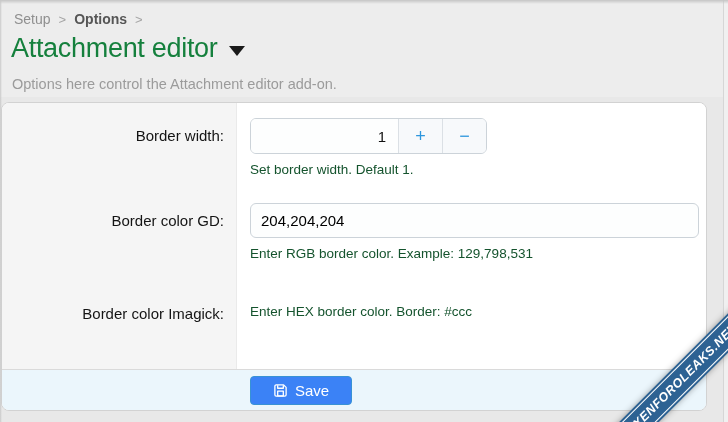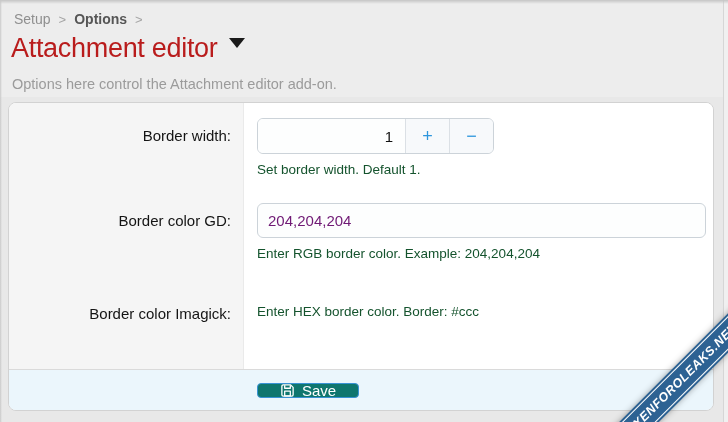--- a/index.html
+++ b/index.html
@@ -21,60 +21,60 @@
     background:#f0f0f0; border-left:1px solid #d6d6d6; z-index:25; }
 
   
   .header { position:absolute; top:0; left:0; right:0; height:108px;
     background:#ededed; border-bottom:5px solid #14b8a6; }
   .breadcrumb { position:absolute; top:11px; left:14px; font-size:14px; color:#9a9a9a; }
   .breadcrumb a { text-decoration:none; color:#8f8f8f; cursor:pointer; }
   .breadcrumb a.current { color:#565656; font-weight:bold; }
   .crumb-sep { color:#a5a5a5; margin:0 8px; font-size:13px; }
   .page-title { position:absolute; top:33px; left:11px; font-size:27px;
-    font-weight:400; color:#b91c1c; letter-spacing:-0.3px; display:flex; }
+    font-weight:400; color:#15803d; letter-spacing:-0.3px; display:flex; align-items:center; }
   .title-arrow { display:inline-block; width:0; height:0;
     border-left:8px solid transparent; border-right:8px solid transparent;
     border-top:10px solid #1a1a1a; margin-left:11px; margin-top:5px; cursor:pointer; }
   .page-desc { position:absolute; top:76px; left:12px; font-size:14.5px; color:#9b9b9b; }
 
   
   .content { position:absolute; top:97px; left:0; right:0; bottom:0; background:#e8e8e8; }
 
   
-  .panel { position:absolute; top:5px; left:8px; width:706px; height:309px;
+  .panel { position:absolute; top:5px; left:1px; width:706px; height:309px;
     background:#ffffff; border:1px solid #d2d2d2; border-radius:8px; overflow:hidden; }
   .form-row { display:flex; }
   .row-1 { height:85px; } .row-2 { height:93px; } .row-3 { height:88px; }
   .cell-label { width:235px; flex:0 0 235px; background:#f5f5f5;
     border-right:1px solid #eaeaea; text-align:right;
     padding:24px 12px 0 8px; font-size:15px; color:#141414; }
   .cell-control { flex:1; padding:15px 7px 0 13px; background:#fff; }
   .hint { margin-top:8px; font-size:13.5px; color:#14532d; }
 
   
   .text-input { width:100%; height:35px; border:1px solid #ccd3d9; border-radius:6px;
     background:#fdfefe; font-family:"Liberation Sans",sans-serif; font-size:15px;
-    color:#701a75; padding:7px 10px; outline:none; }
+    color:#000000; padding:7px 10px; outline:none; }
 
   
   .stepper { display:inline-flex; width:237px; height:36px;
     border:1px solid #ccd3d9; border-radius:6px; overflow:hidden; background:#fbfcfd; }
   .stepper-value { width:147px; border:none; outline:none; background:#fdfefe;
     text-align:right; padding-right:12px; font-family:"Liberation Sans",sans-serif;
     font-size:15px; color:#111; }
   .stepper-btn { width:45px; border:none; border-left:1px solid #dbe0e5;
     background:#f7f9fb; color:#2e96dd; font-size:18px; font-weight:400;
     cursor:pointer; line-height:1; font-family:"Liberation Sans",sans-serif; }
 
   
   .panel-footer { height:42px; background:#ebf6fc; border-top:1px solid #dadada;
     display:flex; align-items:center; padding-left:248px; }
   .save-button { display:inline-flex; align-items:center; gap:7px;
-    height:15px; padding:0 22px; background:#0f766e; color:#ffffff;
+    height:29px; padding:0 22px; background:#3b82f6; color:#ffffff;
     border:1px solid #3892d4; border-radius:4px; font-size:15px;
     font-family:"Liberation Sans",sans-serif; cursor:pointer; }
   .save-button svg { display:block; }
 
   
   .ribbon { position:absolute; left:575px; top:362px; width:220px;
     transform:rotate(-45deg); background:#2d6293; padding:2px 0;
     text-align:center; z-index:40;
     box-shadow:0 0 6px rgba(0,0,0,0.35); }
   .ribbon-inner { border-top:1px solid #ffffff; border-bottom:1px solid #ffffff;
@@ -109,21 +109,21 @@
             <button class="stepper-btn">−</button>
           </div>
           <div class="hint">Set border width. Default 1.</div>
         </div>
       </div>
 
       <div class="form-row row-2">
         <div class="cell-label">Border color GD:</div>
         <div class="cell-control">
           <input class="text-input" value="204,204,204" style="">
-          <div class="hint">Enter RGB border color. Example: 204,204,204</div>
+          <div class="hint">Enter RGB border color. Example: 129,798,531</div>
         </div>
       </div>
 
       <div class="form-row row-3">
         <div class="cell-label">Border color Imagick:</div>
         <div class="cell-control">
           <div class="hint">Enter HEX border color. Border: #ccc</div>
         </div>
       </div>
 

